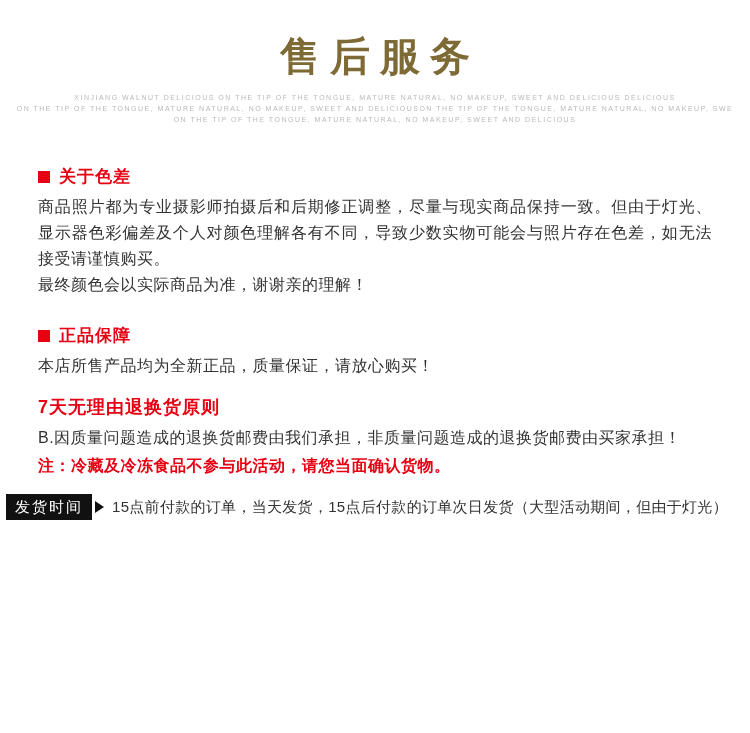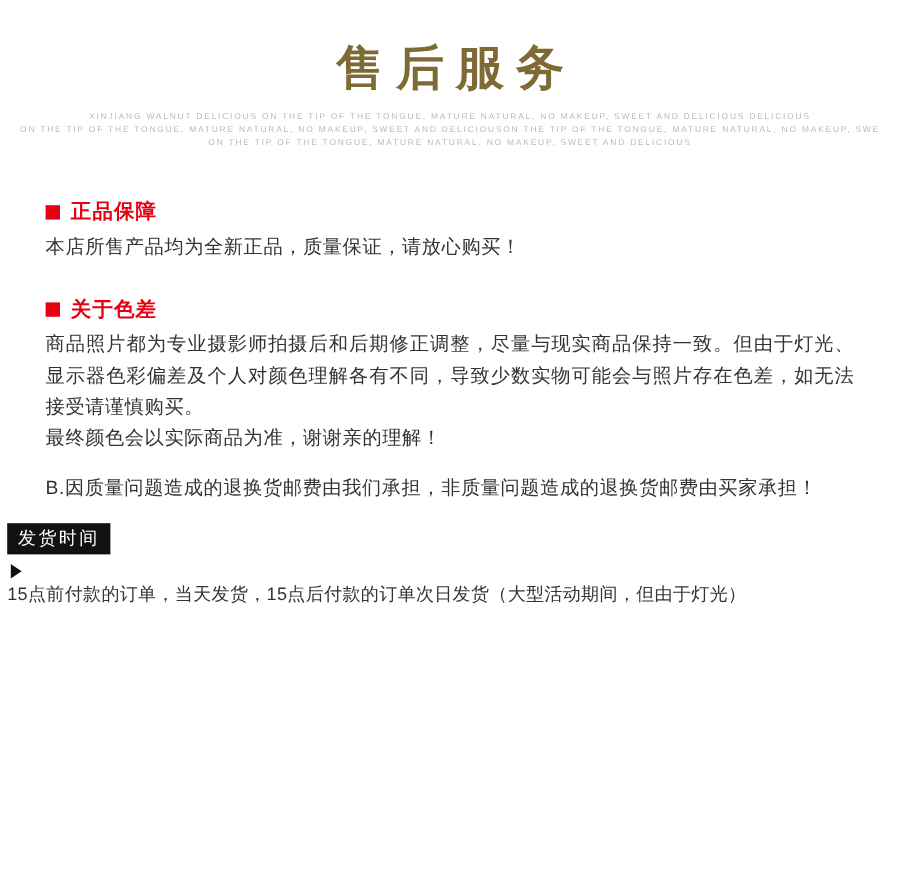--- a/index.html
+++ b/index.html
@@ -61,21 +61,21 @@
     text-align: justify;
     letter-spacing: 0.5px;
   }
   .para.note {
     color: var(--accent-red, #e60012);
     font-weight: bold;
     margin-top: 2px;
   }
   
   .footer { margin-top: 14px; padding: 0 14px 0 6px; }
-  .frow { display: flex; align-items: flex-start; margin-top: 8px; flex-direction: column; }
+  .frow { display: flex; align-items: flex-start; margin-top: 8px; }
   .fbox {
     flex: 0 0 auto;
     background: var(--label-black, #111111);
     color: #ffffff;
     font-size: 15px;
     line-height: 24px;
     padding: 1px 9px;
     letter-spacing: 2px;
     margin-top: 1px;
   }
@@ -109,37 +109,41 @@
       <div class="sub">ON THE TIP OF THE TONGUE, MATURE NATURAL, NO MAKEUP, SWEET AND DELICIOUSON THE TIP OF THE TONGUE, MATURE NATURAL, NO MAKEUP, SWE</div>
       <div class="sub">ON THE TIP OF THE TONGUE, MATURE NATURAL, NO MAKEUP, SWEET AND DELICIOUS</div>
     </div>
   </header>
 
   <main class="main">
 
     <section class="section">
       <div class="sec-head">
         <span class="bullet"></span>
-        <span class="sec-title">正品保障</span>
-      </div>
-      <p class="para">本店所售产品均为全新正品，质量保证，请放心购买！</p>
-    </section>
-
-    <section class="section">
-      <div class="sec-head">
-        <span class="bullet"></span>
         <span class="sec-title">关于色差</span>
       </div>
       <p class="para">商品照片都为专业摄影师拍摄后和后期修正调整，尽量与现实商品保持一致。但由于灯光、显示器色彩偏差及个人对颜色理解各有不同，导致少数实物可能会与照片存在色差，如无法接受请谨慎购买。</p>
       <p class="para">最终颜色会以实际商品为准，谢谢亲的理解！</p>
     </section>
 
+    <section class="section">
+      <div class="sec-head">
+        <span class="bullet"></span>
+        <span class="sec-title">正品保障</span>
+      </div>
+      <p class="para">本店所售产品均为全新正品，质量保证，请放心购买！</p>
+    </section>
+
 
     <section class="section policy">
+      <div class="sec-head">
+        <span class="sec-title">7天无理由退换货原则</span>
+      </div>
       <p class="para">B.因质量问题造成的退换货邮费由我们承担，非质量问题造成的退换货邮费由买家承担！</p>
+      <p class="para note">注：冷藏及冷冻食品不参与此活动，请您当面确认货物。</p>
     </section>
 
   </main>
 
   <footer class="footer">
     <div class="frow">
       <span class="fbox">发货时间</span>
       <span class="farrow"></span>
       <p class="ftext">15点前付款的订单，当天发货，15点后付款的订单次日发货（大型活动期间，但由于灯光）</p>
     </div>

